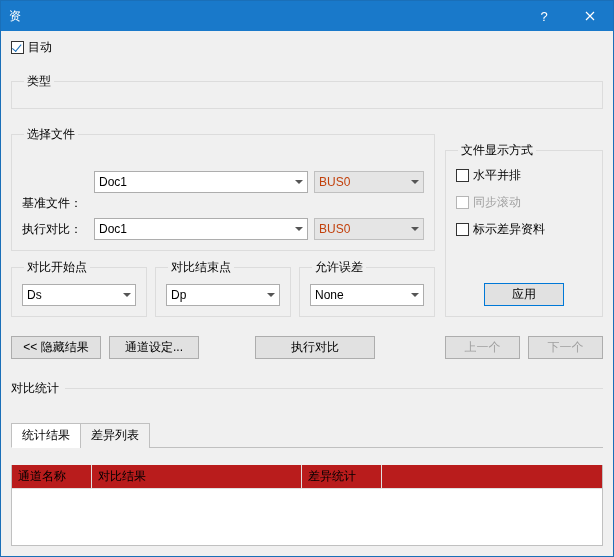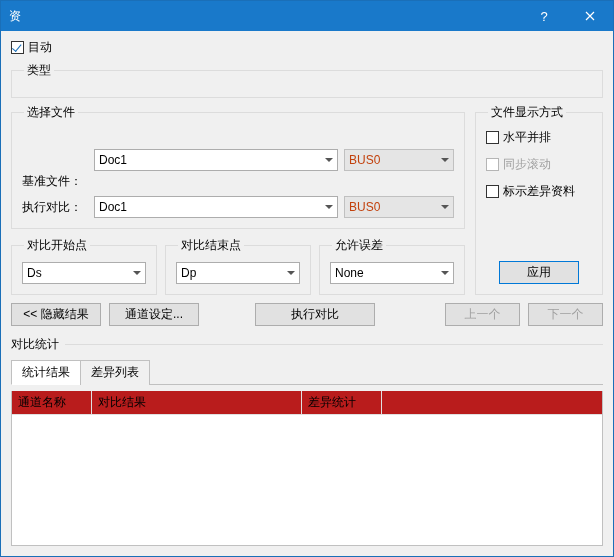--- a/index.html
+++ b/index.html
@@ -30,21 +30,21 @@
   .titlebar .tbtn {
     width: 46px; height: 30px;
     display: flex; align-items: center; justify-content: center;
     color: #fff; font-size: 14px;
   }
   .titlebar .tbtn.help { font-size: 13px; }
   .body {
     flex: 1;
     padding: 8px 10px 10px 10px;
     display: flex; flex-direction: column;
-    gap: 6px;
+    gap: 17px;
     overflow: hidden;
   }
   .chk {
     display: inline-flex; align-items: center; gap: 4px;
     cursor: default;
   }
   .chk .box {
     width: 13px; height: 13px;
     border: 1px solid #333;
     background: #fff;
@@ -115,30 +115,30 @@
   }
   .btn.disabled { color: #a0a0a0; }
   .btn.accent {
     border: 1px solid #0078d7;
   }
   .cols { display: flex; gap: 8px; }
   .cols > * { flex: 1; }
   .label { white-space: nowrap; }
   .mid-panel { display: flex; gap: 10px; }
   .mid-left { flex: 1; display: flex; flex-direction: column; gap: 8px; }
-  .mid-right { width: 128px; }
+  .mid-right { width: 158px; margin-top: 16px; }
   .seprow {
     display: flex; align-items: center; gap: 6px;
     margin-top: 4px;
   }
   .seprow .line { flex:1; height:1px; background:#dcdcdc; }
   .tabs {
     display: flex; gap: 0;
     border-bottom: 1px solid #c0c0c0;
-    margin-top: 0;
+    margin-top: 8px;
   }
   .tab {
     border: 1px solid #c0c0c0;
     border-bottom: none;
     background: #f0f0f0;
     padding: 3px 10px;
     position: relative;
     top: 1px;
     margin-right: -1px;
   }

